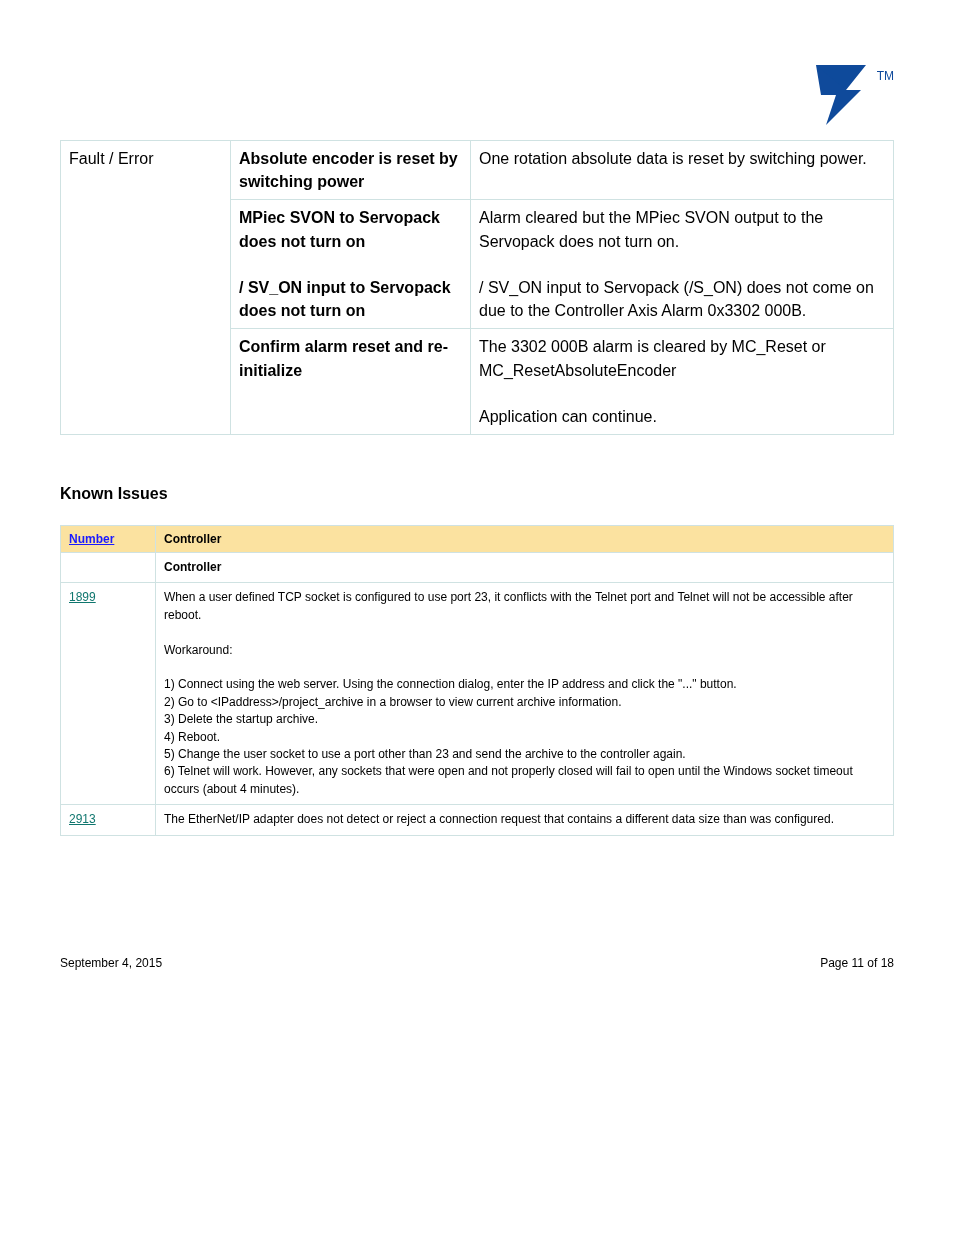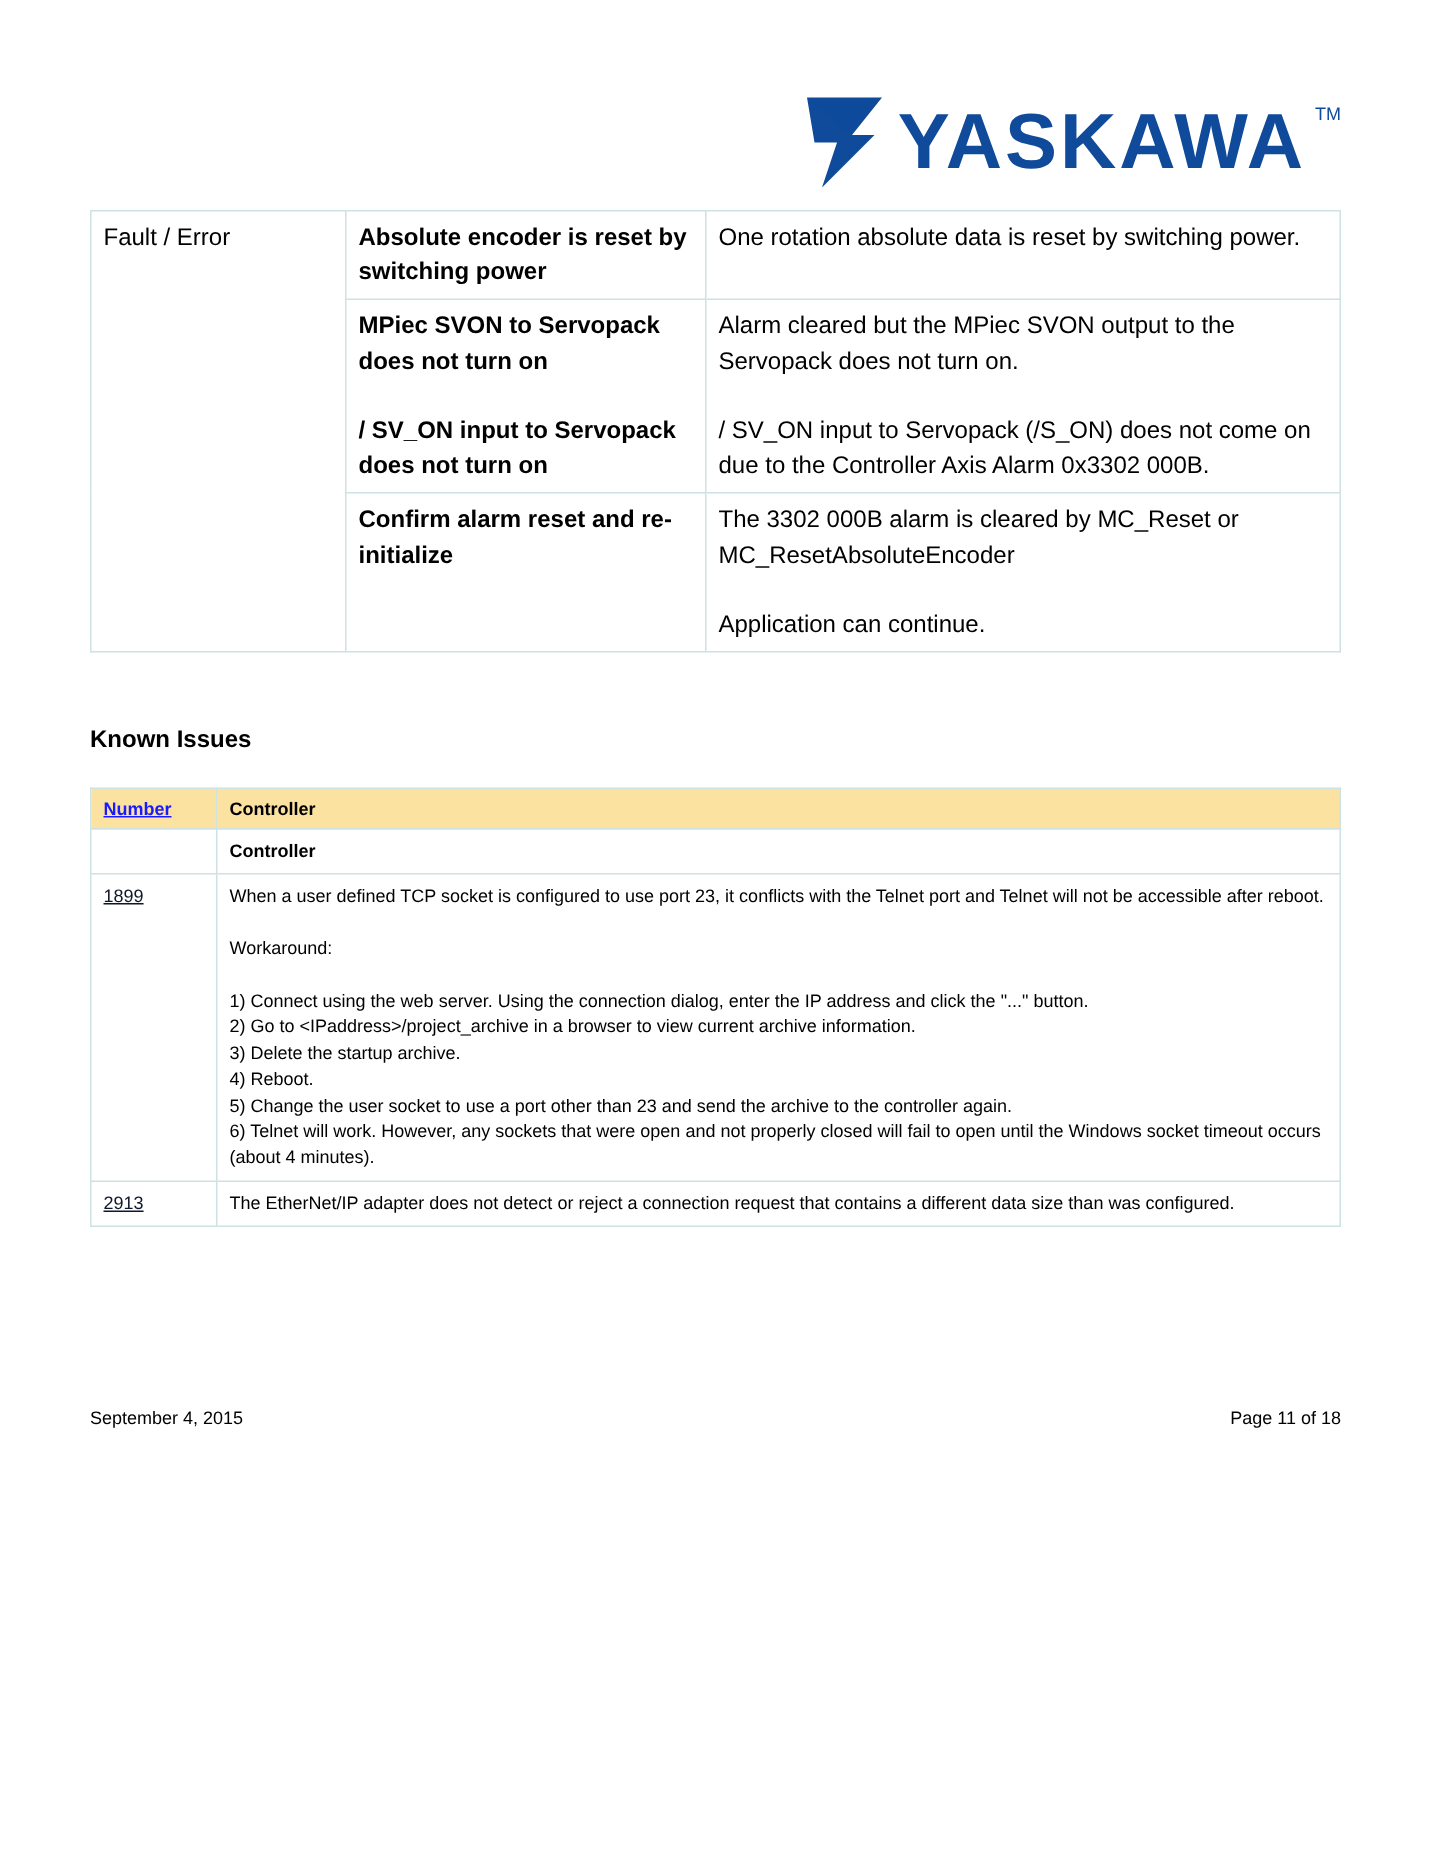--- a/index.html
+++ b/index.html
@@ -69,24 +69,24 @@
   .tbl-status th {
     background: #fbe2a0;
     font-weight: bold;
     font-size: 12px;
   }
   .tbl-status td {
     font-size: 12px;
     line-height: 1.45;
   }
   .tbl-status .num-col {
-    width: 84px;
+    width: 95px;
   }
   a.link {
-    color: #0f172a;
+    color: #0f766e;
     text-decoration: underline;
   }
   .header-link {
     color: #1a1aff;
     text-decoration: underline;
   }
   .footer-row {
     display: flex;
     justify-content: space-between;
     font-size: 12px;
@@ -103,21 +103,20 @@
 <body>
 
 <div class="page">
 
   <div class="logo-row">
     <div class="logo">
       <svg class="logo-swoosh" viewBox="0 0 60 70">
         <path d="M5,5 L55,5 L35,30 L50,30 L15,65 L25,35 L10,35 Z" fill="#0F4A9B"></path>
         <path d="M8,8 L50,8 L32,28 L8,8 Z" fill="#0F4A9B" opacity="0.95"></path>
       </svg>
-      <span class="logo-text">YASKAWA</span>
       <span class="tm">TM</span>
     </div>
   </div>
 
   <table class="tbl-top">
     <tbody>
       <tr>
         <td class="label-cell" rowspan="3">Fault / Error</td>
         <td class="mid-cell" style="white-space:pre-line">Absolute encoder is reset by switching power</td>
         <td>One rotation absolute data is reset by switching power.</td>

